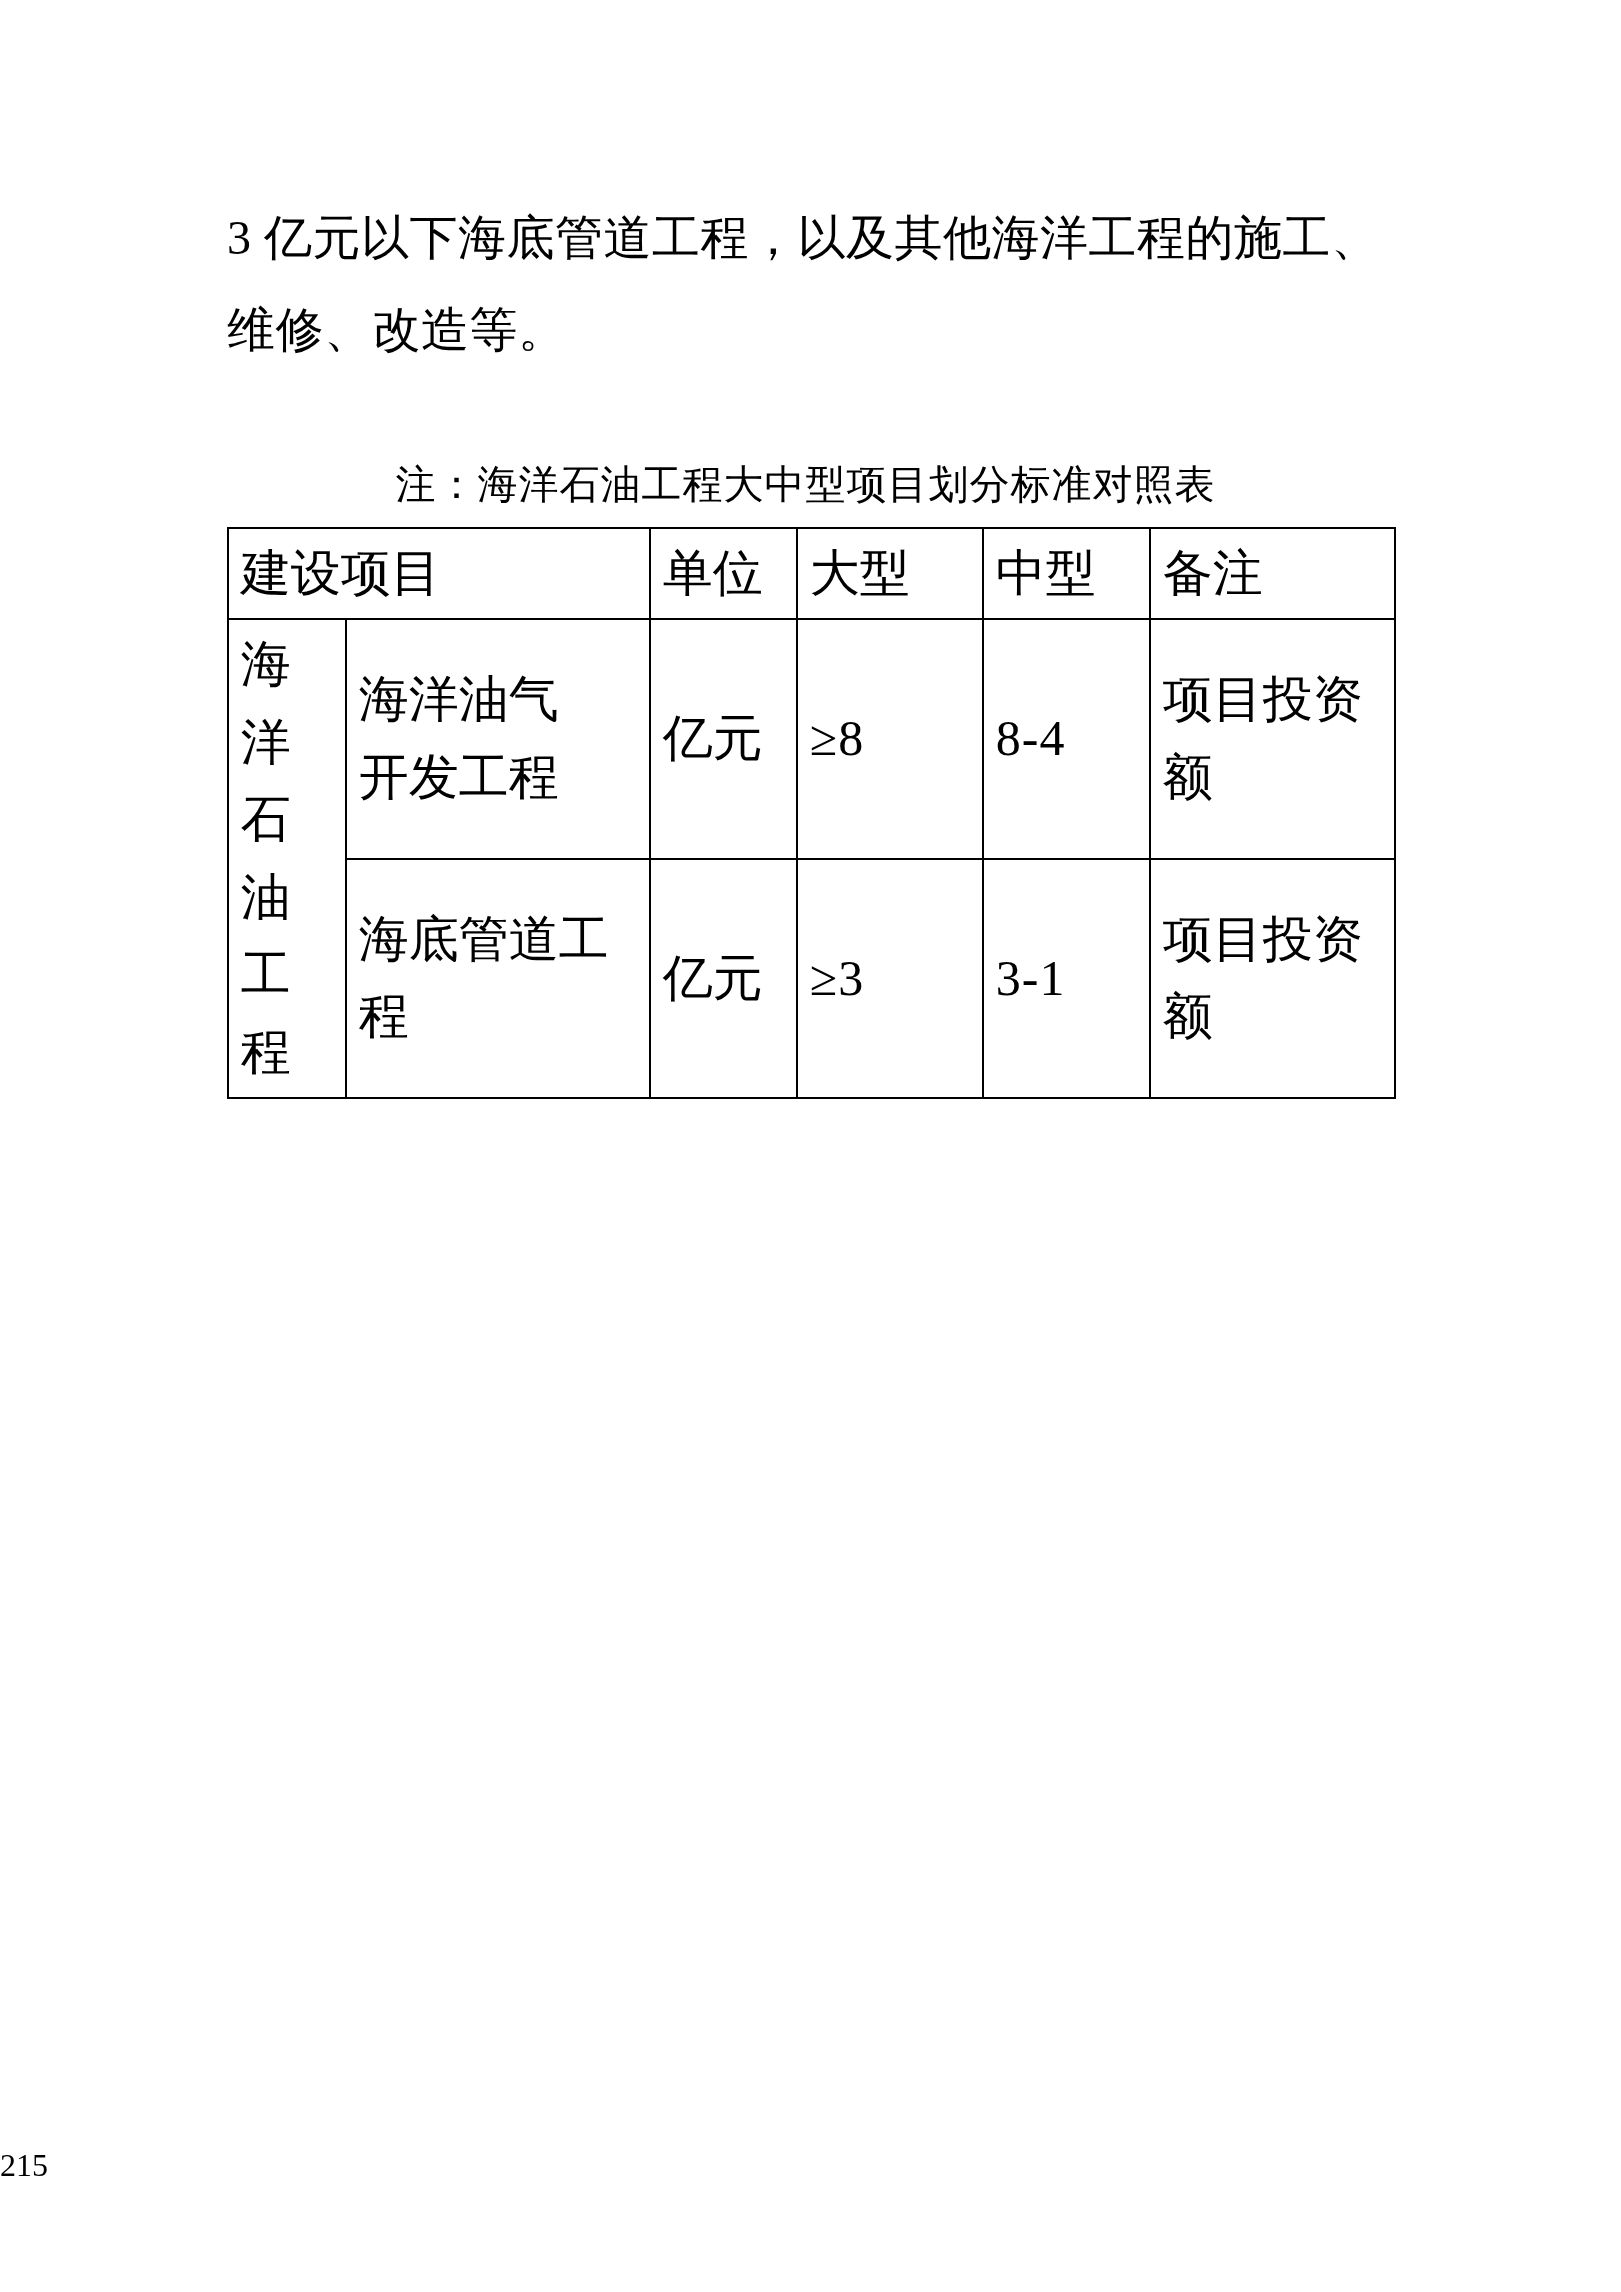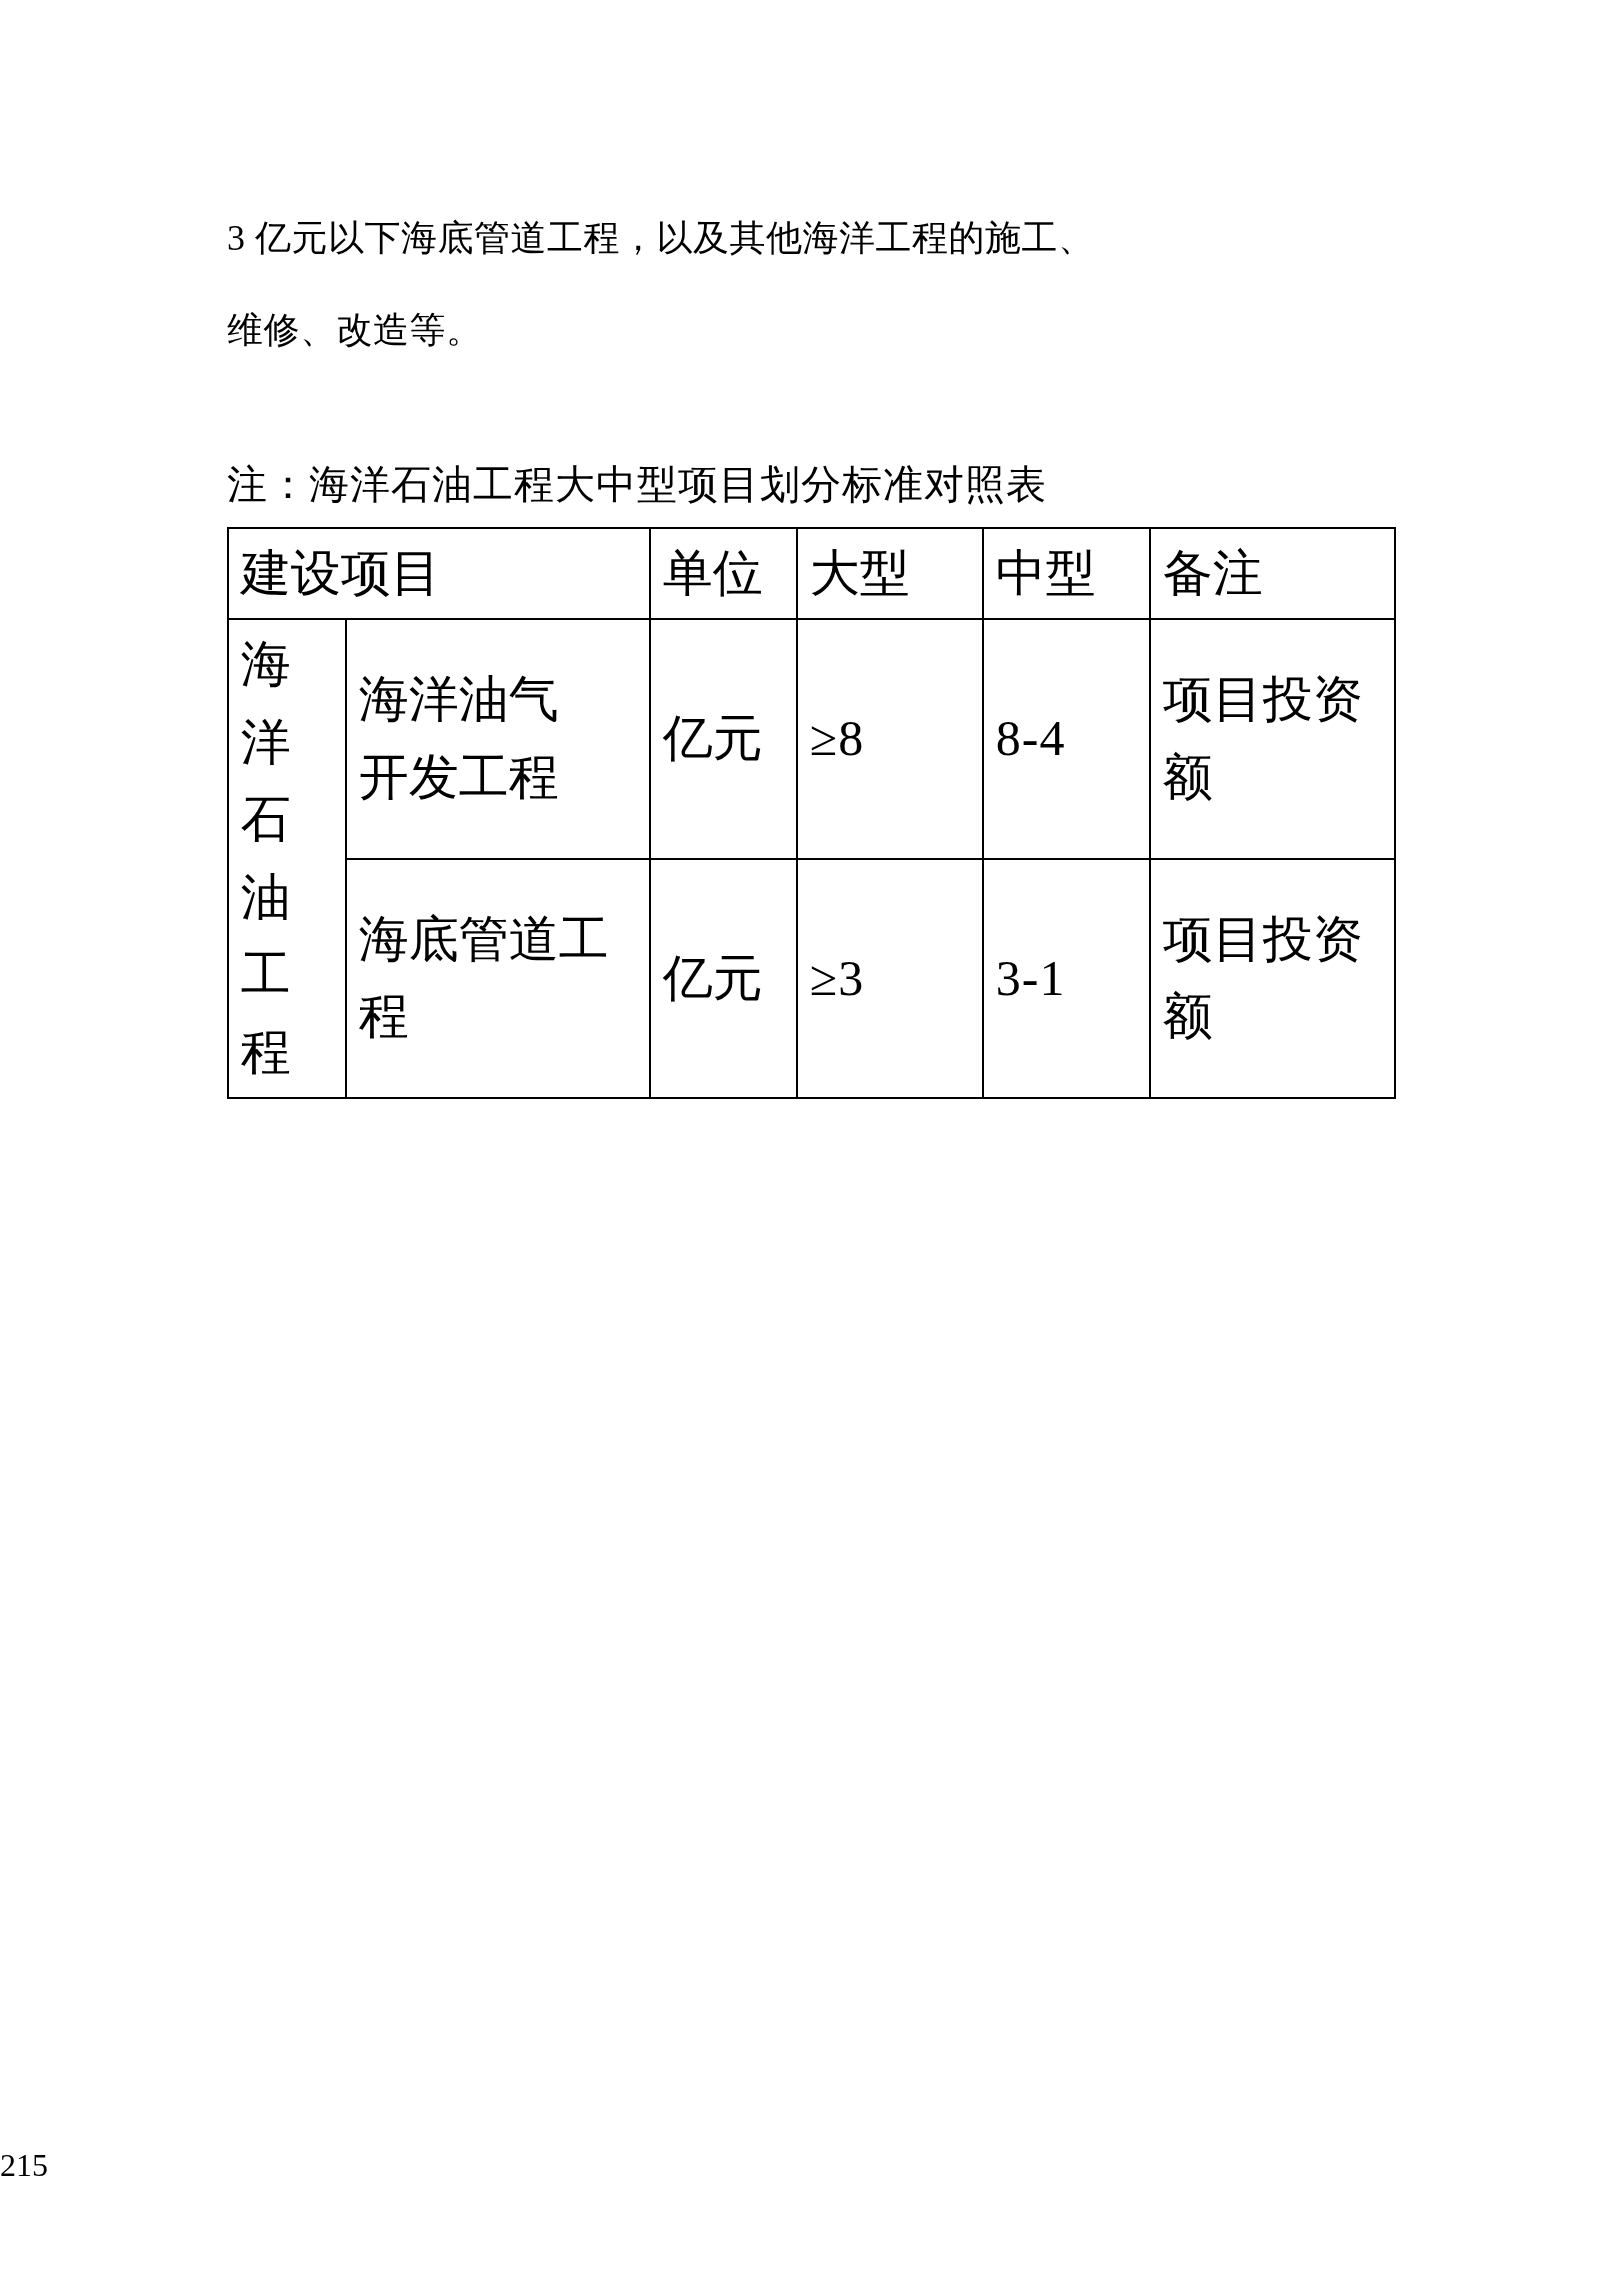--- a/index.html
+++ b/index.html
@@ -19,34 +19,35 @@
     top: 0; left: 0;
     width: 1621px;
     height: 2293px;
     box-sizing: border-box;
   }
   .body-text {
     position: absolute;
     left: 227px;
     top: 192px;
     width: 1157px;
-    font-size: 36px;
+    font-size: 48px;
     line-height: 92px;
     letter-spacing: 0.5px;
     text-align: justify;
     text-justify: inter-ideograph;
   }
   .body-text p {
     margin: 0;
   }
   .table-caption {
     position: absolute;
     left: 227px;
     top: 457px;
     width: 1157px;
+    text-align: center;
     font-size: 40px;
     letter-spacing: 1px;
   }
   table.cmp {
     position: absolute;
     left: 227px;
     top: 527px;
     width: 1166px;
     border-collapse: collapse;
     table-layout: fixed;

